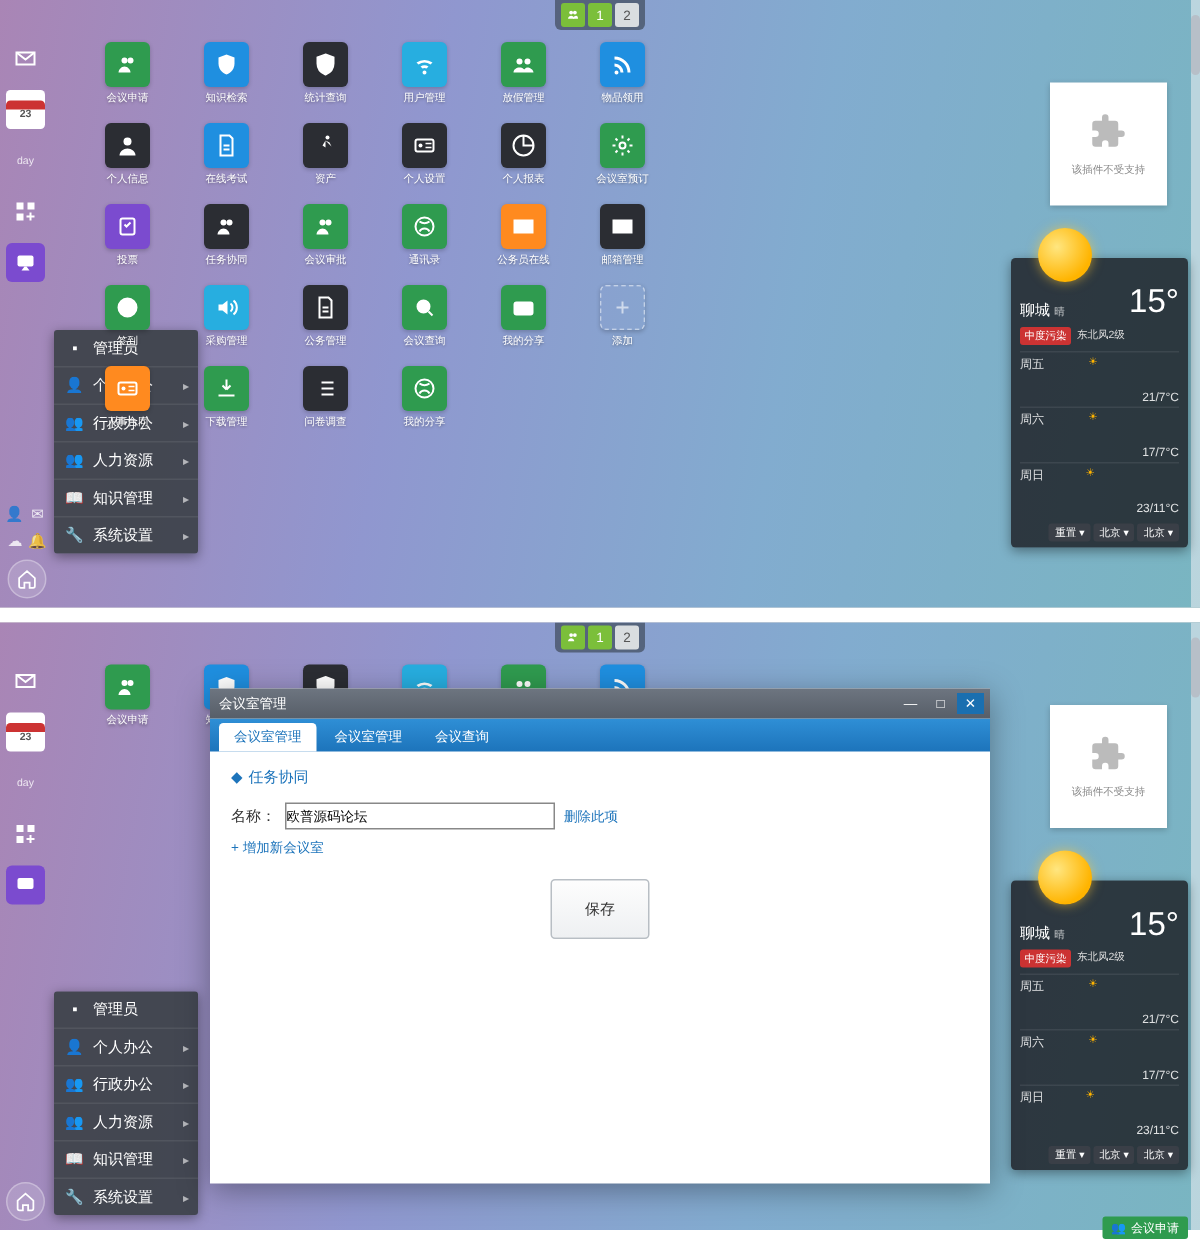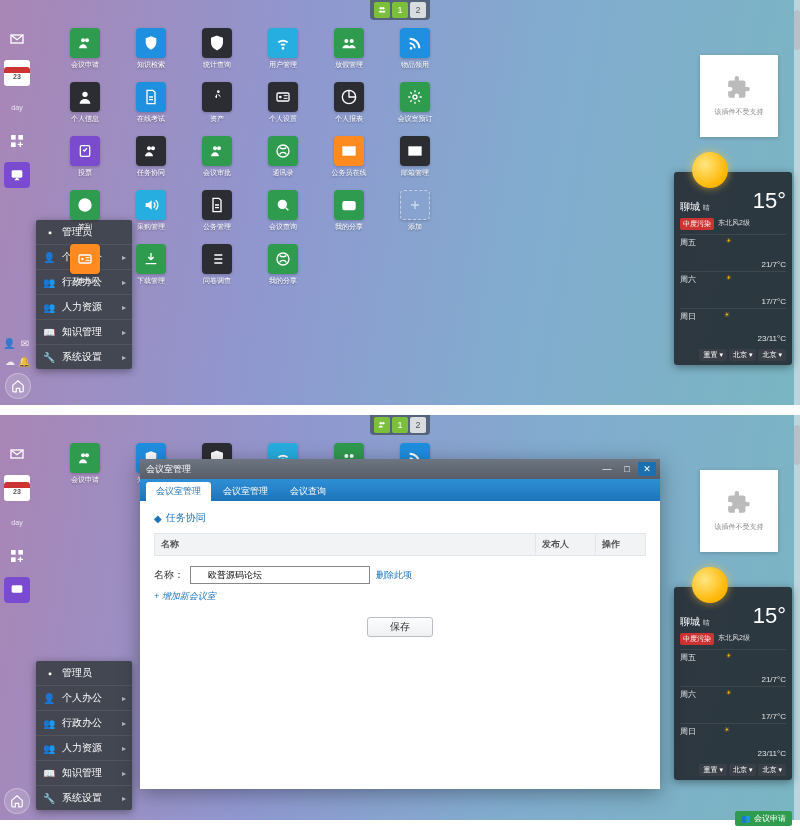--- a/index.html
+++ b/index.html
@@ -72,24 +72,24 @@
 .dlg-title .wb { width: 18px; height: 14px; display: flex; align-items: center; justify-content: center; font-size: 9px; color: #fff; }
 .dlg-title .wb.close { background: #1a6fb0; }
 .dlg-tabs { height: 22px; background: linear-gradient(#2f8fd6,#1d74bb); display: flex; align-items: flex-end; padding-left: 6px; gap: 2px; }
 .dlg-tabs .t { padding: 3px 10px; font-size: 9px; color: #fff; border-radius: 3px 3px 0 0; }
 .dlg-tabs .t.active { background: #fff; color: #1d74bb; }
 .dlg-body { flex: 1; padding: 10px 14px; color: #333; font-size: 10px; overflow: auto; }
 .dlg-body .crumb { color: #1d74bb; font-size: 10px; margin-bottom: 8px; display: flex; align-items: center; gap: 4px; }
 .dlg-body table { width: 100%; border-collapse: collapse; font-size: 9px; }
 .dlg-body th { background: #f1f3f5; text-align: left; padding: 4px 6px; color: #555; border: 1px solid #e3e6e9; }
 .dlg-body .formrow { display: flex; align-items: center; gap: 6px; margin: 10px 0 6px; }
-.dlg-body input[type=text] { border: 1px solid #888; height: 18px; width: 180px; padding: 0 17px; font-size: 9px; }
+.dlg-body input[type=text] { border: 1px solid #888; height: 18px; width: 180px; padding: 0 0; font-size: 9px; }
 .dlg-body .link { color: #1d74bb; font-size: 9px; cursor: pointer; }
-.dlg-body .addline { color: #1d74bb; font-size: 9px; margin: 6px 0 14px; font-style: italic; }
-.dlg-body .savebtn { display: block; margin: 8px auto 0; padding: 2px 22px; border: 1px solid #b8bec4; background: linear-gradient(#fdfdfd,#eef0f2); border-radius: 3px; font-size: 10px; color: #333; }
+.dlg-body .addline { color: #1d74bb; font-size: 9px; margin: 6px 0 14px; }
+.dlg-body .savebtn { display: block; margin: 8px auto 0; padding: 12px 22px; border: 1px solid #b8bec4; background: linear-gradient(#fdfdfd,#eef0f2); border-radius: 3px; font-size: 10px; color: #333; }
 
 .bottomright { position: absolute; right: 8px; bottom: 4px; background: #2f9b4f; color: #fff; font-size: 8px; padding: 2px 6px; border-radius: 2px; display: flex; align-items: center; gap: 3px; }
 </style>
 </head>
 <body>
 
 <div class="screenshot shot1">
   <div class="vscroll">
       <div class="thumb"></div>
     </div>
@@ -689,29 +689,20 @@
     <div class="dlg-tabs">
       <div class="t active">会议室管理</div>
       <div class="t">会议室管理</div>
       <div class="t">会议查询</div>
     </div>
     <div class="dlg-body">
       <div class="crumb">
           <span style="color:#1d74bb">◆</span>
           <span>任务协同</span>
         </div>
-      <table>
-        <tbody>
-            <tr>
-          <th>名称</th>
-          <th style="width:60px">发布人</th>
-          <th style="width:50px">操作</th>
-        </tr>
-      </tbody>
-        </table>
       <div class="formrow">
         <span>名称：</span>
         <input type="text" value="欧普源码论坛" style="">
         <span class="link">删除此项</span>
       </div>
       <div class="addline">+ 增加新会议室</div>
       <button class="savebtn">保存</button>
     </div>
   </div>
 </div>

